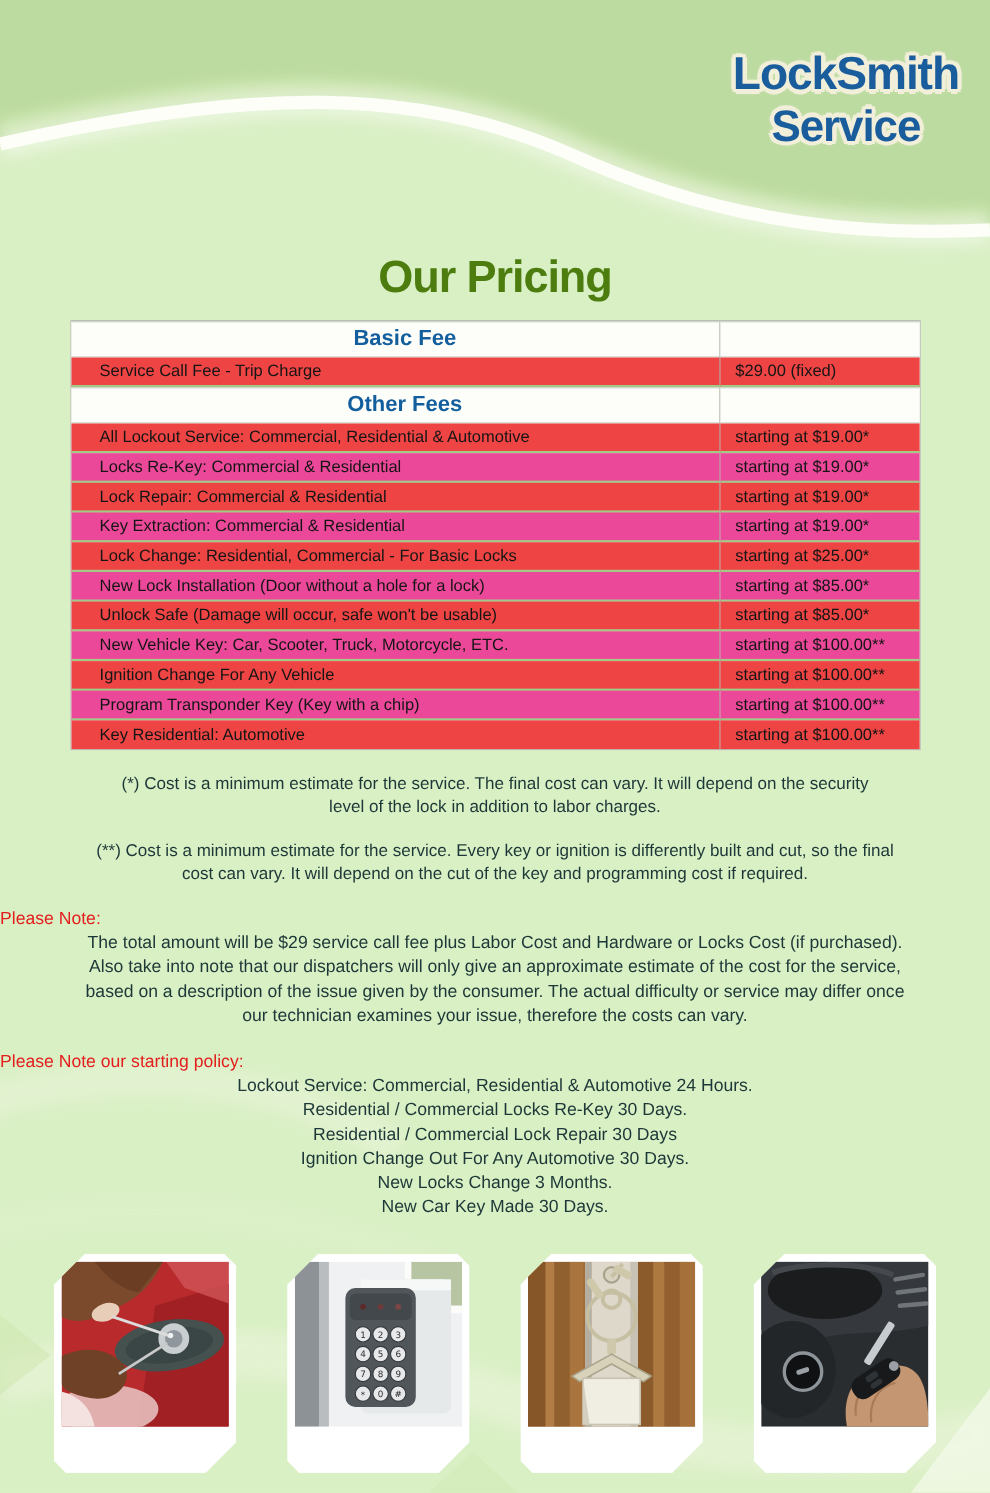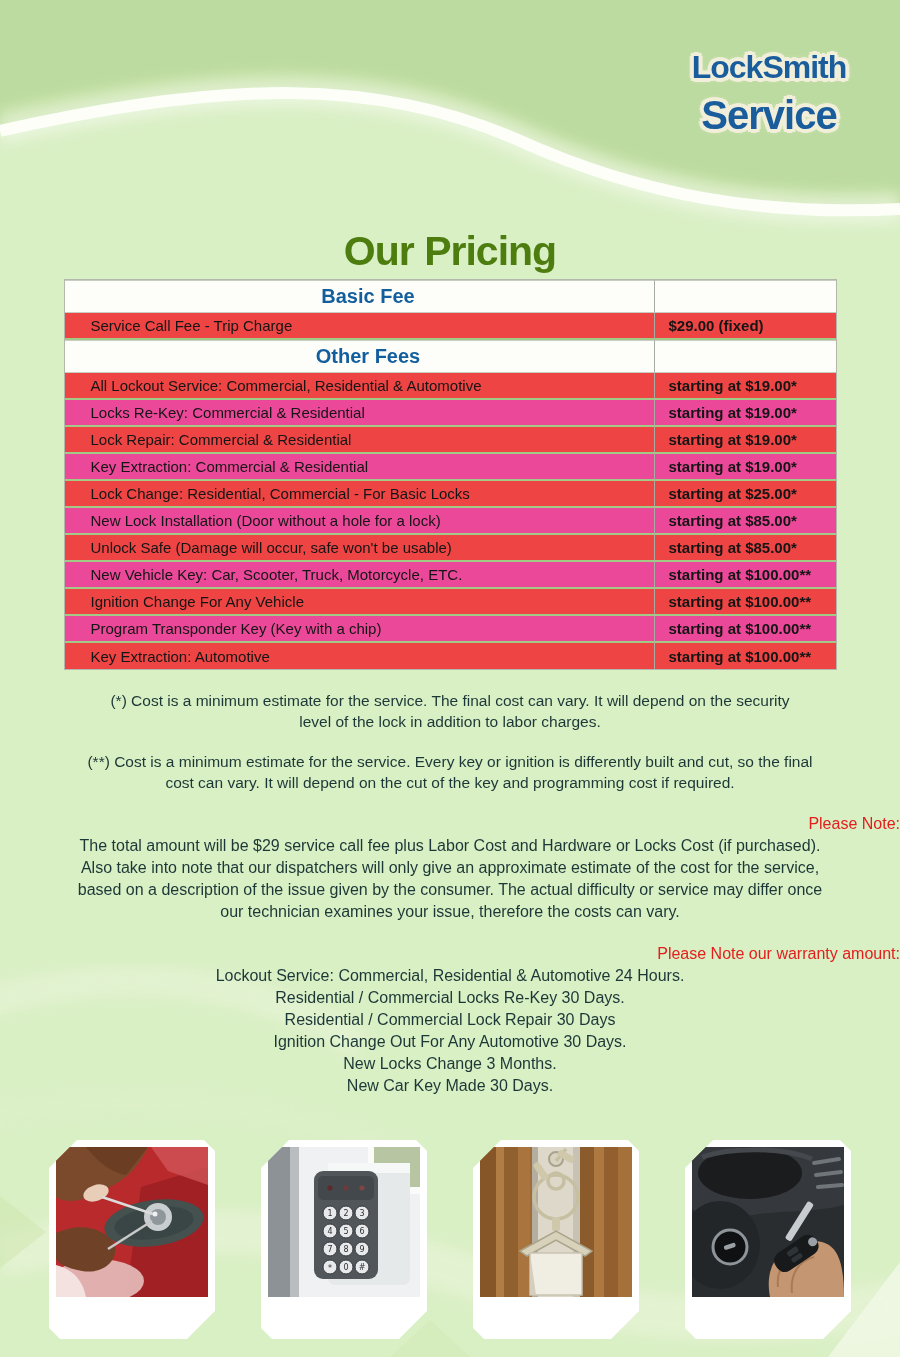--- a/index.html
+++ b/index.html
@@ -13,53 +13,53 @@
 
   
   .logo {
     position:absolute; top:44px; right:16px; width:230px; z-index:2;
     text-align:center; color:#1a5d9d; font-weight:bold; letter-spacing:-1px;
     text-shadow:
       -3px -3px 0 #f1efd9, 3px -3px 0 #f1efd9, -3px 3px 0 #f1efd9, 3px 3px 0 #f1efd9,
       -4px 0 0 #f1efd9, 4px 0 0 #f1efd9, 0 -4px 0 #f1efd9, 0 4px 0 #f1efd9,
       0 0 7px rgba(250,250,235,.9);
   }
-  .logo .l1 { font-size:32px; line-height:46px; }
+  .logo .l1 { font-size:42px; line-height:46px; }
   .logo .l2 { font-size:40px; line-height:50px; }
 
   
   .content { position:relative; z-index:1; padding-top:228px; }
   .page-title {
     text-align:center; color:#4d7c0f; font-size:41px; font-weight:bold;
     letter-spacing:-1px;
   }
 
   
   table.pricing {
-    width:772px; margin:4px auto 0; border-collapse:separate; border-spacing:0;
+    width:772px; margin:16px auto 0; border-collapse:separate; border-spacing:0;
     border:1px solid #b2b8ac; background:#fdfdfa; table-layout:fixed;
   }
   table.pricing td { font-size:15px; color:#151515; }
   td.svc { width:590px; padding:4px 8px 4px 26px; border-right:1px solid #a8ada3; }
-  td.prc { width:181px; padding:4px 6px 4px 14px;font-weight:bold; }
+  td.prc { width:181px; padding:4px 6px 4px 14px; }
   tr.sec td {
     background:#fdfdfa; text-align:center; color:#135f9e; font-size:20px;
     font-weight:bold; height:33px; padding-top:3px; padding-bottom:3px;
     border-bottom:1px solid #c8cdc2; border-top:1px solid #c8cdc2;
   }
   tr.feerow td { height:26px; border-bottom:2px solid #a2c986; }
   tr.feerow:last-child td { border-bottom:none; }
   tr.g1 td { background:#ef4444; }
   tr.g2 td { background:#ec4899; }
 
   
   .fn { text-align:center; color:#1c3737; font-size:15.5px; line-height:21px; }
   .fn1 { margin:20px auto 0; max-width:690px; }
   .fn2 { margin:19px auto 12px; max-width:742px; }
-  .red-head { text-align:right; color:#e41d1d; font-size:16px; margin-top:22px; }
+  .red-head { text-align:left; color:#e41d1d; font-size:16px; margin-top:22px; }
   .note-par { margin:2px auto 0; max-width:766px; text-align:center;
               color:#1c3737; font-size:16px; line-height:22px; }
   .warranty-lines { margin-top:2px; text-align:center; color:#1c3737;
                     font-size:16px; line-height:22px; }
 
   
   .cards {
     position:absolute; left:0; top:1140px; width:900px; z-index:1;
     display:flex; justify-content:center; gap:46px;
   }
@@ -150,33 +150,33 @@
     </tr>
     <tr class="feerow g1">
       <td class="svc">Ignition Change For Any Vehicle</td>
       <td class="prc">starting at $100.00**</td>
     </tr>
     <tr class="feerow g2">
       <td class="svc">Program Transponder Key (Key with a chip)</td>
       <td class="prc">starting at $100.00**</td>
     </tr>
     <tr class="feerow g1">
-      <td class="svc">Key Extraction: Automotive</td>
+      <td class="svc">Key Residential: Automotive</td>
       <td class="prc">starting at $100.00**</td>
     </tr>
   </tbody>
     </table>
 
   <p class="fn fn1">(*) Cost is a minimum estimate for the service. The final cost can vary. It will depend on the security level of the lock in addition to labor charges.</p>
   <p class="fn fn2">(**) Cost is a minimum estimate for the service. Every key or ignition is differently built and cut, so the final cost can vary. It will depend on the cut of the key and programming cost if required.</p>
 
   <div class="red-head">Please Note:</div>
   <p class="note-par">The total amount will be $29 service call fee plus Labor Cost and Hardware or Locks Cost (if purchased). Also take into note that our dispatchers will only give an approximate estimate of the cost for the service, based on a description of the issue given by the consumer. The actual difficulty or service may differ once our technician examines your issue, therefore the costs can vary.</p>
 
-  <div class="red-head">Please Note our warranty amount:</div>
+  <div class="red-head">Please Note our starting policy:</div>
   <div class="warranty-lines">
     <div>Lockout Service: Commercial, Residential &amp; Automotive 24 Hours.</div>
     <div>Residential / Commercial Locks Re-Key 30 Days.</div>
     <div>Residential / Commercial Lock Repair 30 Days</div>
     <div>Ignition Change Out For Any Automotive 30 Days.</div>
     <div>New Locks Change 3 Months.</div>
     <div>New Car Key Made 30 Days.</div>
   </div>
 </div>
 

